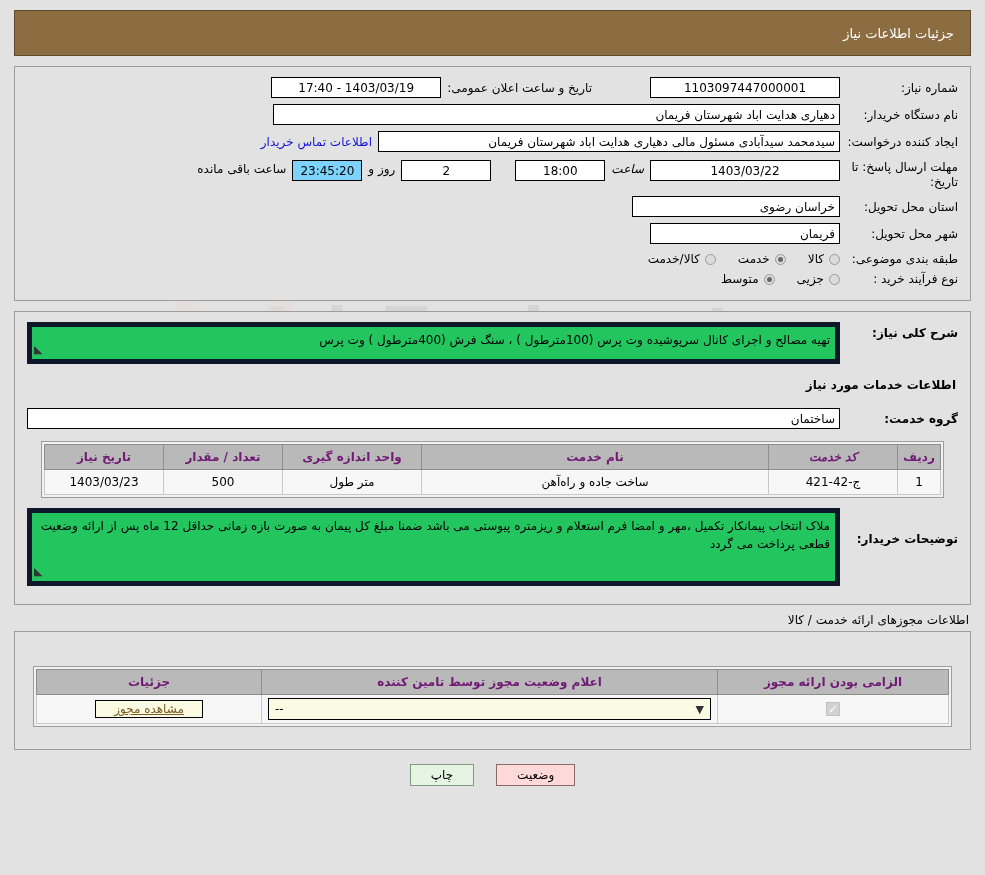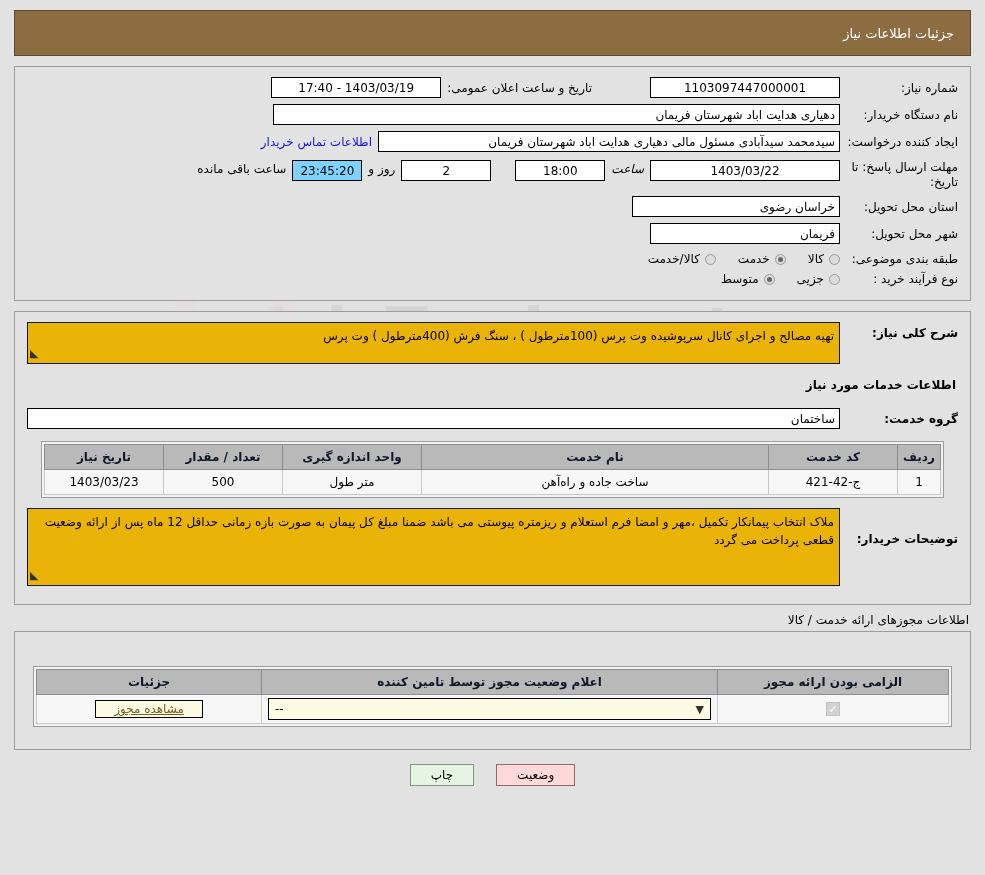--- a/index.html
+++ b/index.html
@@ -82,35 +82,35 @@
   }
   .cbox{
     display:inline-block;width:11px;height:11px;
     border:1px solid #9a9a9a;background:#dcdcdc;vertical-align:-1px;
     box-sizing:border-box;
   }
   .opt{display:inline-flex;align-items:center;gap:5px;margin-left:22px;font-size:12px;}
 
   
   .ta{
-    border:1px solid #0f172a;background:#eab308;box-sizing:border-box;
+    border:5px solid #0f172a;background:#22c55e;box-sizing:border-box;
     font-size:12px;padding:4px 5px;position:relative;line-height:18px;
     text-align:right;
   }
   .ta .grip{
     position:absolute;left:2px;bottom:0;font-size:11px;color:#333;
     transform:scaleX(-1);
   }
   .sec-head{font-size:12px;font-weight:bold;text-align:right;}
 
   
   table.grid{border-collapse:collapse;width:100%;font-size:12px;background:#fff;}
   table.grid th{
     background:#b9b9b9;border:1px solid #8e8e8e;
-    font-weight:bold;height:24px;padding:0 4px;text-align:center;color:#0f172a;
+    font-weight:bold;height:24px;padding:0 4px;text-align:center;color:#701a75;
   }
   table.grid td{
     border:1px solid #c9c9c9;height:24px;padding:0 4px;text-align:center;
     background:#f7f7f7;
   }
   .tbl-wrap{border:1px solid #9d9d9d;padding:2px;background:#f2f2f2;}
 
   .caption{text-align:right;font-size:12px;margin:8px 16px 0 16px;}
 
   .sel{
@@ -237,21 +237,21 @@
       <div class="row">
         <div class="lbl" style="font-weight:bold;">گروه خدمت:</div>
         <div class="fld r" style="width:820px;">ساختمان</div>
       </div>
 
       <div class="tbl-wrap" style="margin:12px 14px 0 14px;">
         <table class="grid">
           <thead>
             <tr>
               <th style="width:34px;">ردیف</th>
-              <th style="width:120px;">کد خدمت</th>
+              <th style="width:120px;font-style:italic;">کد خدمت</th>
               <th>نام خدمت</th>
               <th style="width:130px;">واحد اندازه گیری</th>
               <th style="width:110px;">تعداد / مقدار</th>
               <th style="width:110px;">تاریخ نیاز</th>
             </tr>
           </thead>
           <tbody>
             <tr>
               <td>1</td>
               <td>ج-42-421</td>

